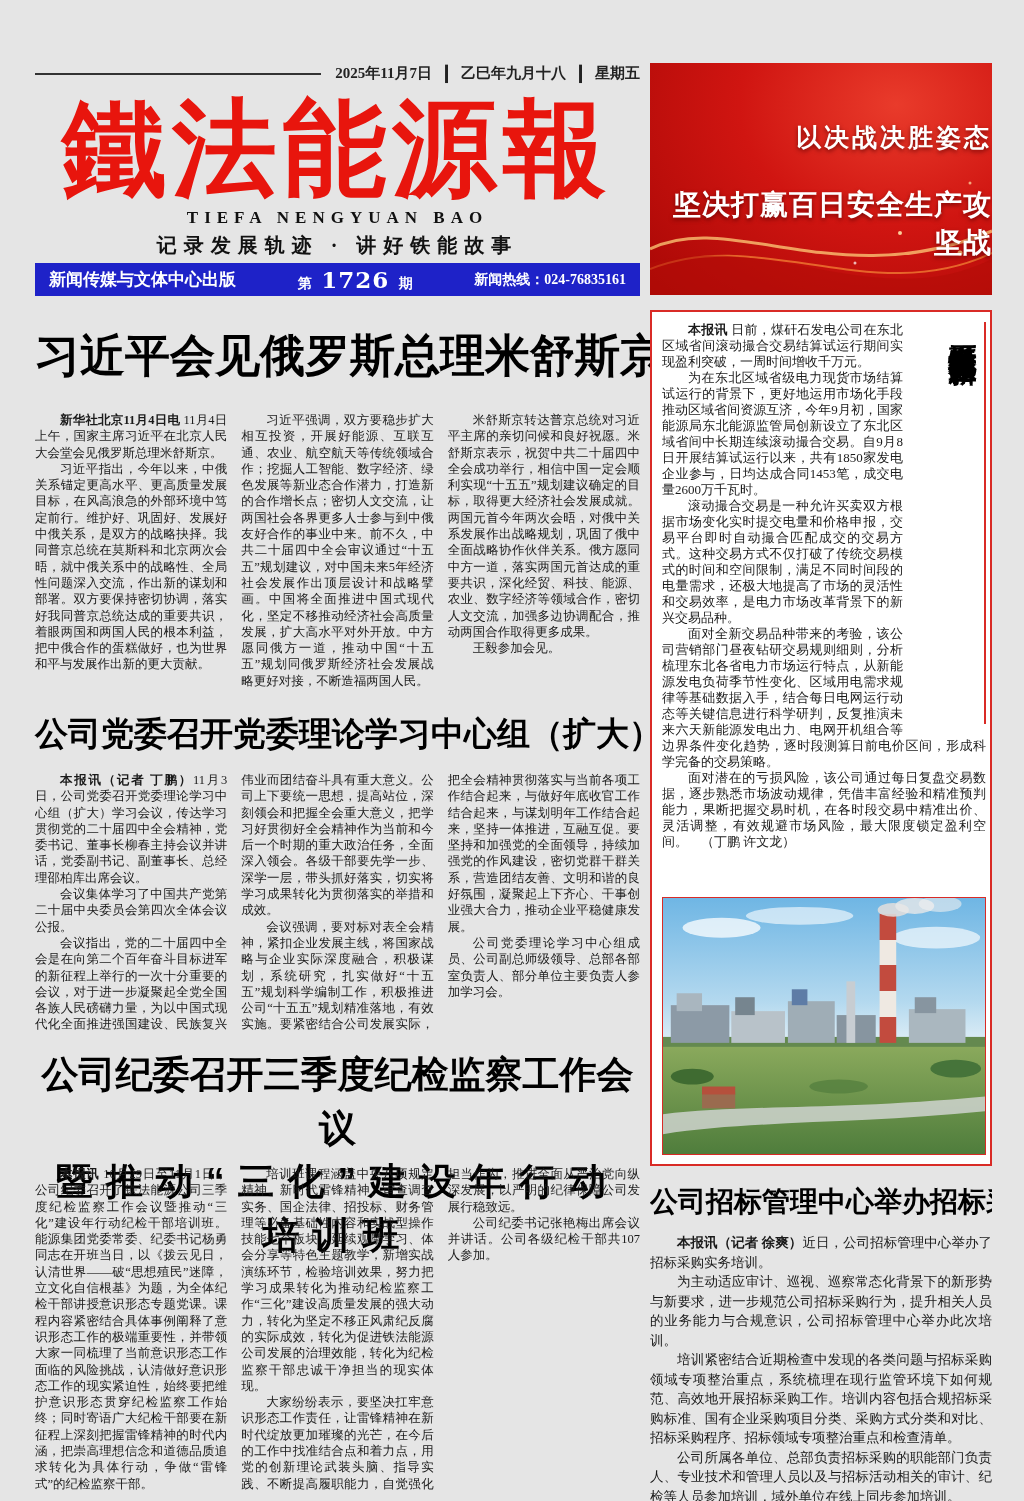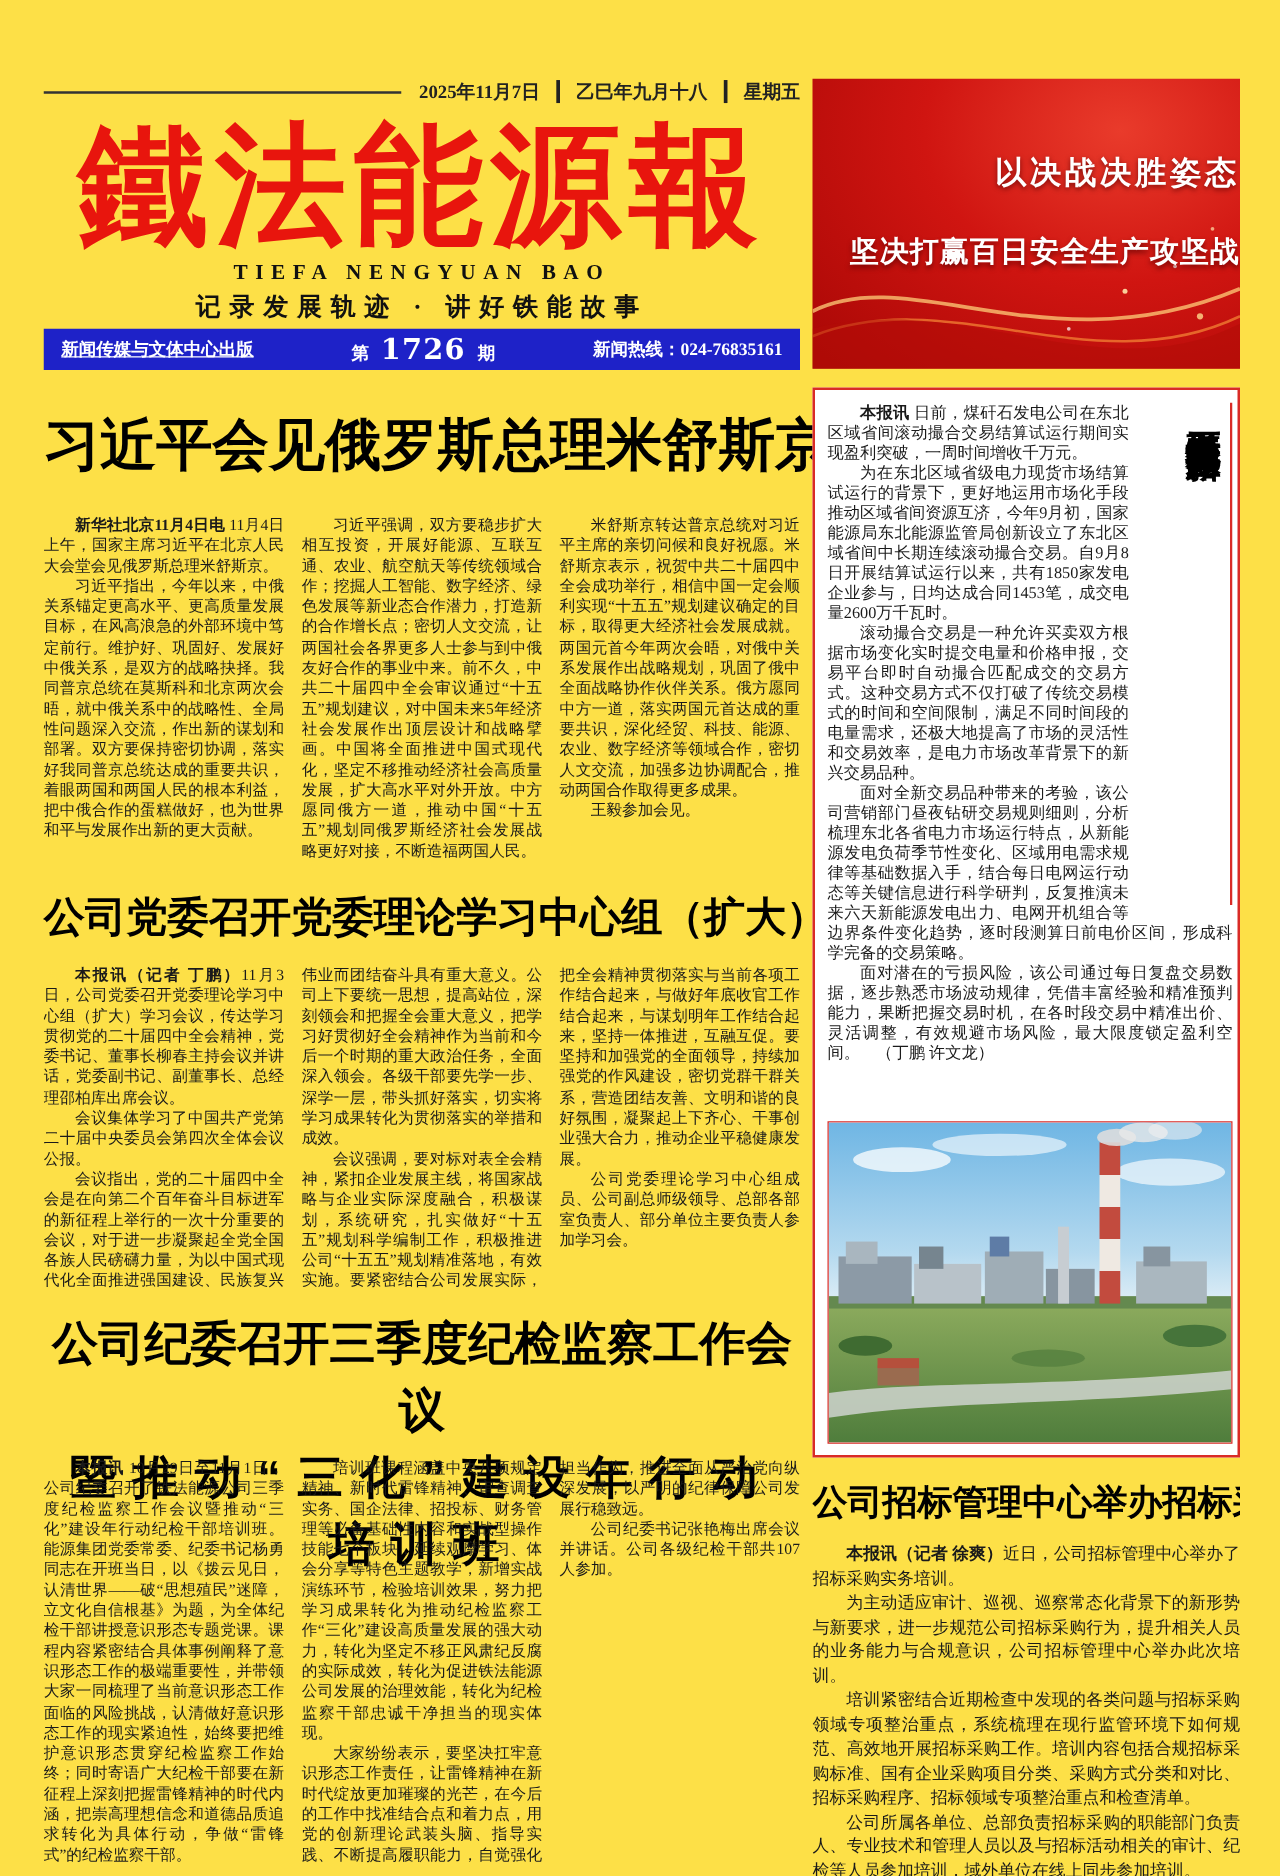--- a/index.html
+++ b/index.html
@@ -1,33 +1,33 @@
 <!DOCTYPE html>
 <html><head>
 <meta charset="utf-8">
 <style>
   html,body{margin:0;padding:0;background:#888;}
-  .page{position:relative;width:1024px;height:1501px;background:#fde047;margin:0 auto;
+  .page{position:relative;width:1024px;height:1501px;background:#e5e5e5;margin:0 auto;
         overflow:hidden;font-family:"Liberation Serif",serif;color:#1a1a1a;}
   
   .dateline{position:absolute;left:35px;top:64px;width:605px;display:flex;align-items:center;
             font-size:15px;font-weight:bold;color:#222;}
   .dateline .rule{flex:1;height:2px;background:#333;margin-right:14px;}
   .dateline .sep{margin:0 10px;font-weight:bold;}
   
   .masthead{position:absolute;left:35px;top:92px;width:605px;text-align:center;}
   .masthead .title{font-size:104px;line-height:112px;font-weight:bold;color:#e8150d;
                    letter-spacing:6px;font-family:"DejaVu Serif",serif;transform:scaleY(1.02);}
   .masthead .pinyin{font-size:17px;font-weight:bold;letter-spacing:6px;color:#111;margin-top:4px;}
   .masthead .slogan{font-size:20px;font-weight:bold;letter-spacing:7px;color:#111;margin-top:4px;}
   
   .infobar{position:absolute;left:35px;top:263px;width:605px;height:33px;background:#1e22c8;
            color:#fff;display:flex;align-items:center;justify-content:space-between;
            padding:0 14px;box-sizing:border-box;font-weight:bold;}
-  .infobar .pub{font-size:14px;font-family:"Liberation Sans",sans-serif;text-decoration:underline;}
+  .infobar .pub{font-size:17px;font-family:"Liberation Sans",sans-serif;}
   .infobar .issue{font-size:14px;}
   .infobar .issue .num{font-size:23px;font-family:"DejaVu Serif",serif;letter-spacing:1px;margin:4px 6px;}
   .infobar .hotline{font-size:14px;}
   
   .h-main{position:absolute;left:35px;top:320px;width:605px;text-align:center;
           font-family:"Liberation Sans",sans-serif;font-weight:900;font-size:45px;
           line-height:1.6;letter-spacing:0px;color:#000;white-space:nowrap;}
   .h-sub{position:absolute;left:35px;top:706px;width:605px;text-align:center;
          font-family:"Liberation Sans",sans-serif;font-weight:900;font-size:33px;color:#000;
          line-height:1.7;white-space:nowrap;}
@@ -43,21 +43,21 @@
   .a1-body{top:412px;height:291px;}
   .a2-body{top:772px;height:268px;}
   .a3-body{top:1166px;height:335px;}
   
   .banner{position:absolute;left:650px;top:63px;width:342px;height:232px;overflow:hidden;
           background:radial-gradient(ellipse at 72% 18%, #e93b2b 0%, #d01511 45%, #a80705 100%);}
   .banner .txt{position:relative;z-index:2;color:#fff;text-align:right;
                font-family:"Liberation Sans",sans-serif;font-weight:700;
                text-shadow:0 2px 4px rgba(90,0,0,.75);}
   .banner .l1{font-size:25px;letter-spacing:3px;margin-top:58px;}
-  .banner .l2{font-size:23px;letter-spacing:1px;margin-top:32px;}
+  .banner .l2{font-size:28px;letter-spacing:1px;margin-top:32px;}
   .banner svg{position:absolute;left:0;top:0;z-index:1;}
   
   .sidebox{position:absolute;left:650px;top:310px;width:342px;height:856px;box-sizing:border-box;
            border:2px solid #d92b26;padding:10px 4px 8px 10px;background:#fff;}
   .side-text{height:566px;overflow:hidden;text-align:justify;font-size:13px;line-height:16px;}
   .side-text .para{margin:0;text-indent:2em;}
   .v-title{float:right;writing-mode:vertical-rl;height:402px;width:58px;margin-left:9px;
            font-size:28px;font-weight:bold;letter-spacing:1px;color:#000;text-align:justify;
            font-family:"DejaVu Serif",serif;border-right:2px solid #d92b26;padding-right:14px;}
   .photo{width:100%;height:258px;margin-top:9px;border:1.5px solid #d92b26;box-sizing:border-box;display:block;}

